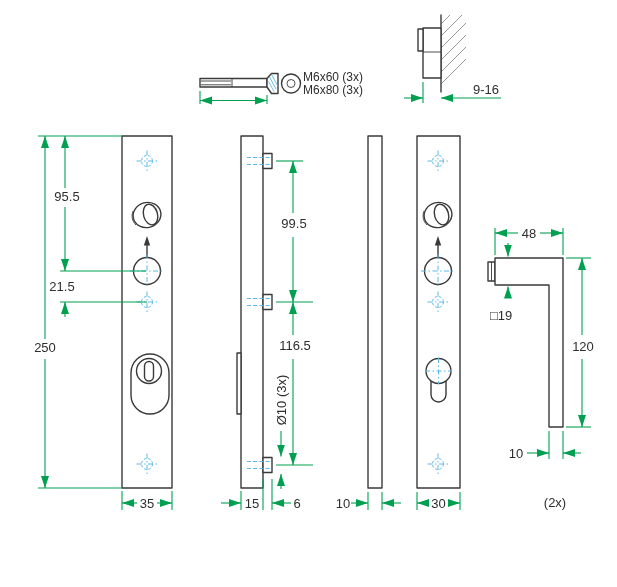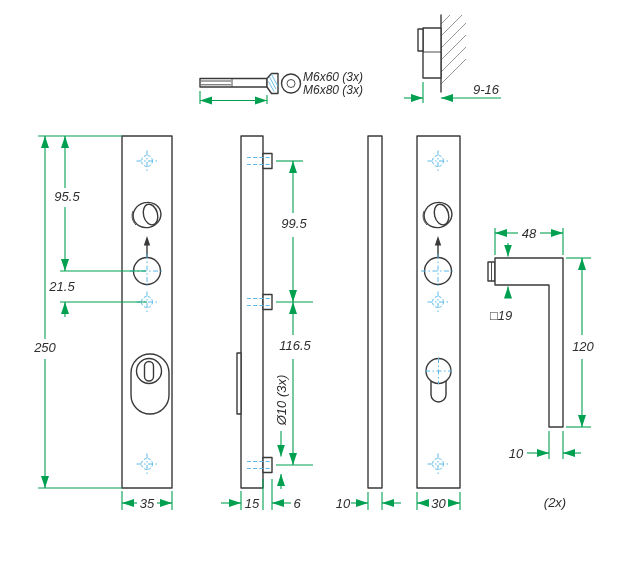--- a/index.html
+++ b/index.html
@@ -1,16 +1,16 @@
 <!DOCTYPE html>
 <html><head>
 <meta charset="utf-8">
 <style>
   html,body { margin:0; padding:0; background:#ffffff; }
-  .stage { width:617px; height:587px; position:relative; background:#fff;font-style:italic; }
+  .stage { width:617px; height:587px; position:relative; background:#fff; }
   svg { display:block; }
   text { font-family:"Liberation Sans", sans-serif; font-size:13px; fill:#2e2e2e; }
   .small { font-size:12px; }
   .part { fill:#ffffff; stroke:#3a3a3a; stroke-width:1.4; stroke-linejoin:round; }
   .blk { stroke:#3a3a3a; stroke-width:1.4; fill:none; stroke-linecap:round; }
   .blkthin { stroke:#3a3a3a; stroke-width:0.9; fill:none; }
   .dim { stroke:#00a050; stroke-width:1.1; fill:none; }
   .cl  { stroke:#5ab9e8; stroke-width:1; fill:none; stroke-dasharray:5 2.5 1.5 2.5; }
   .cld { stroke:#5ab9e8; stroke-width:1; fill:none; stroke-dasharray:4 2.2; }
   .clc { stroke:#5ab9e8; stroke-width:1; fill:none; stroke-dasharray:2.6 1.8; }

